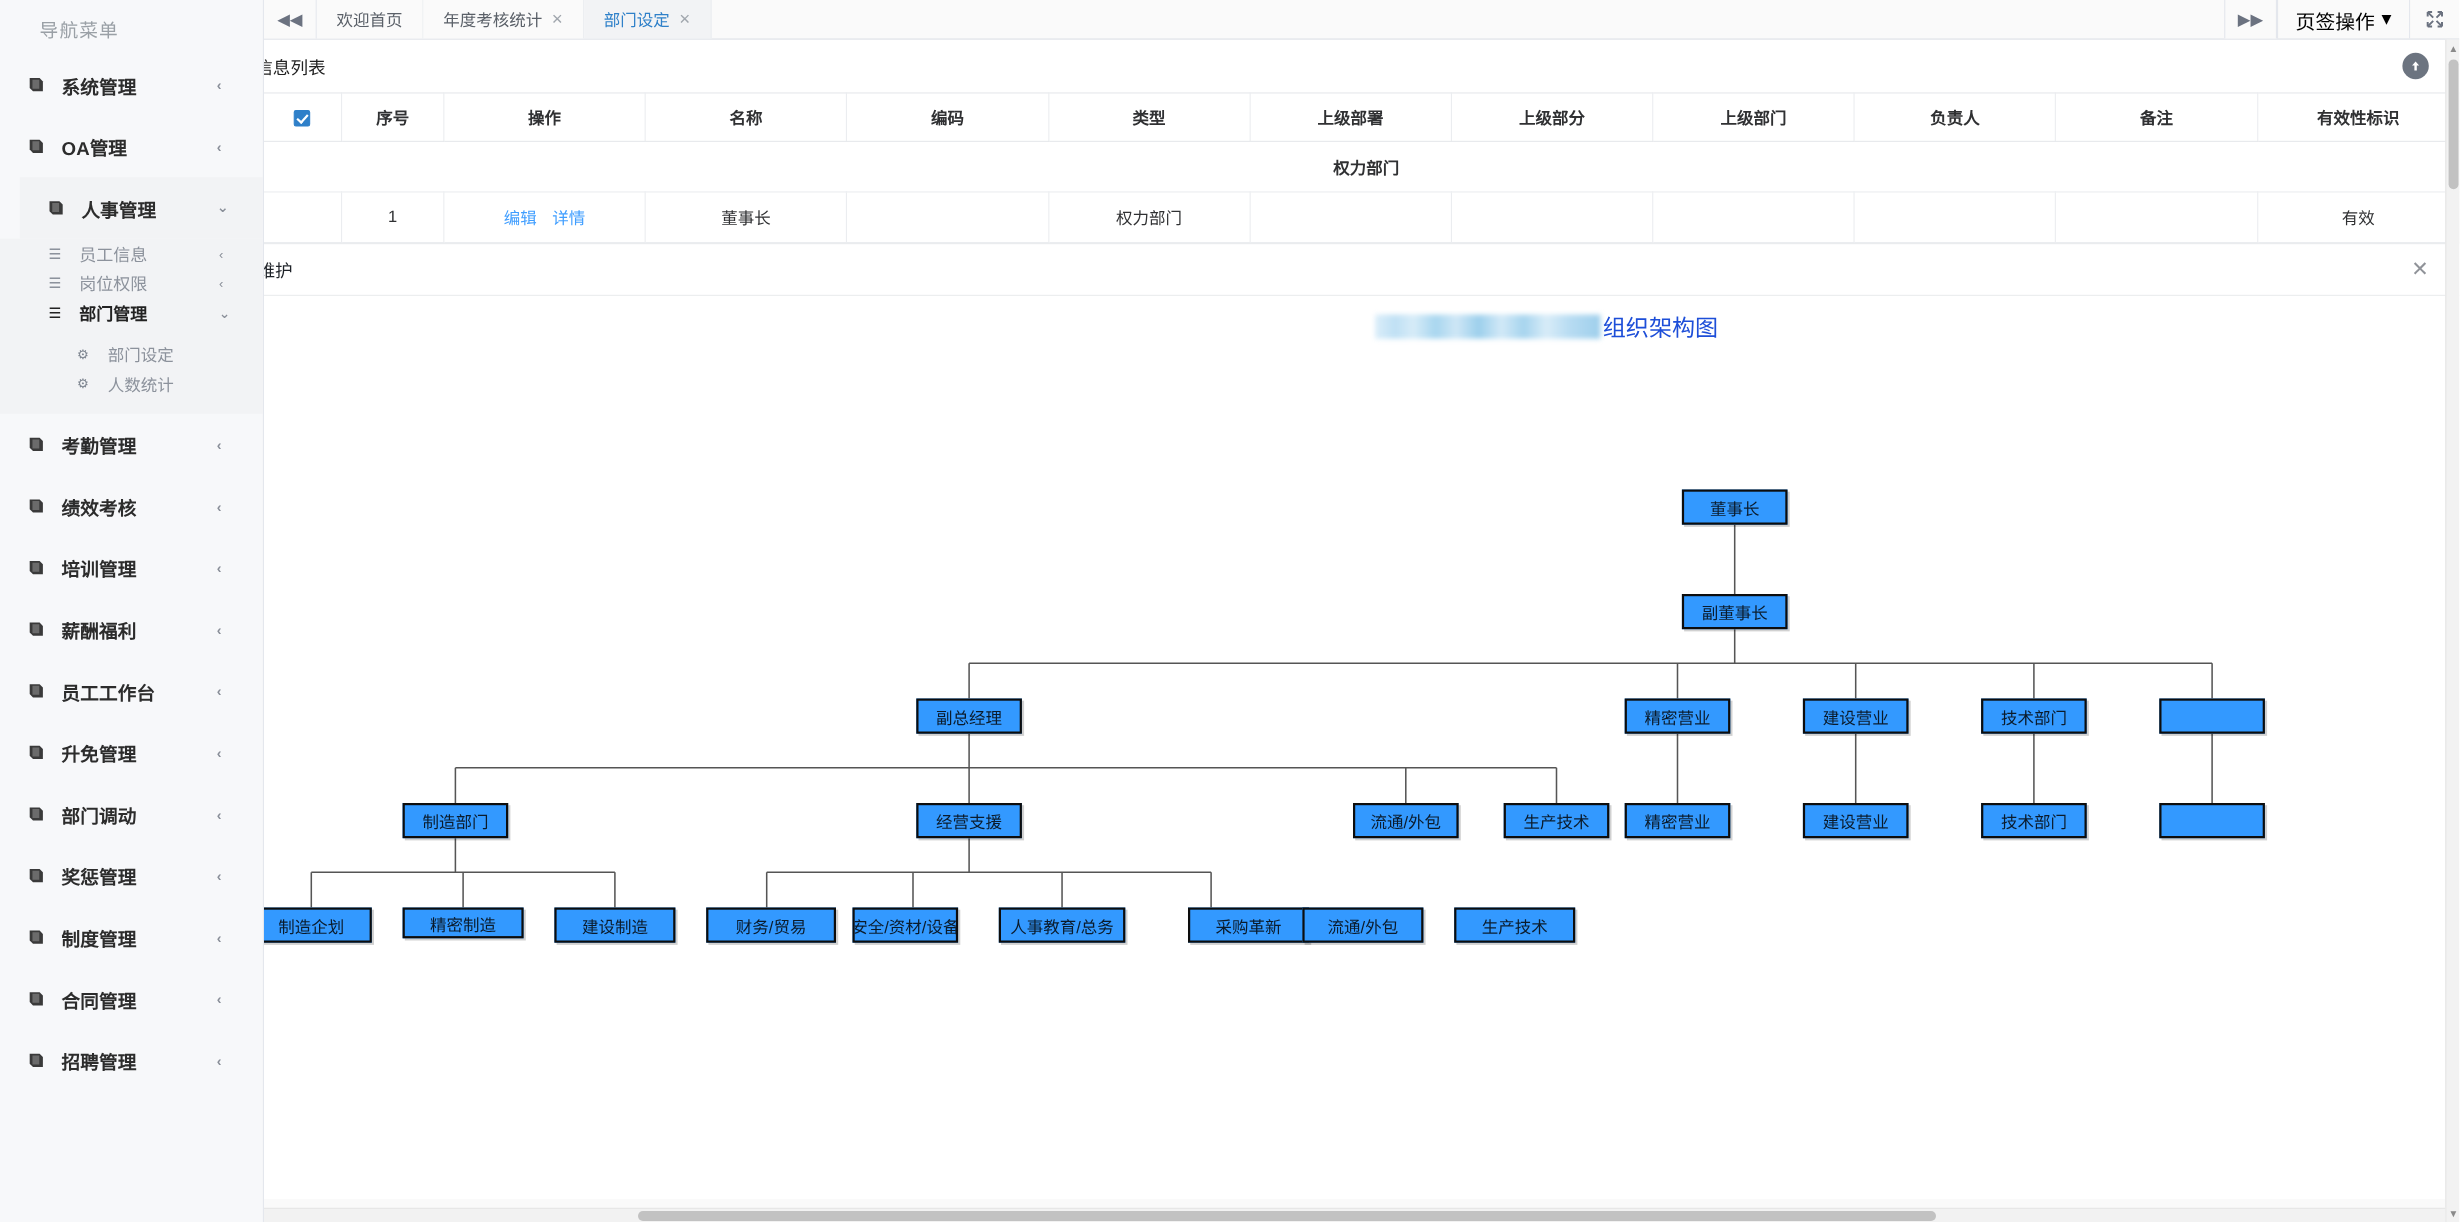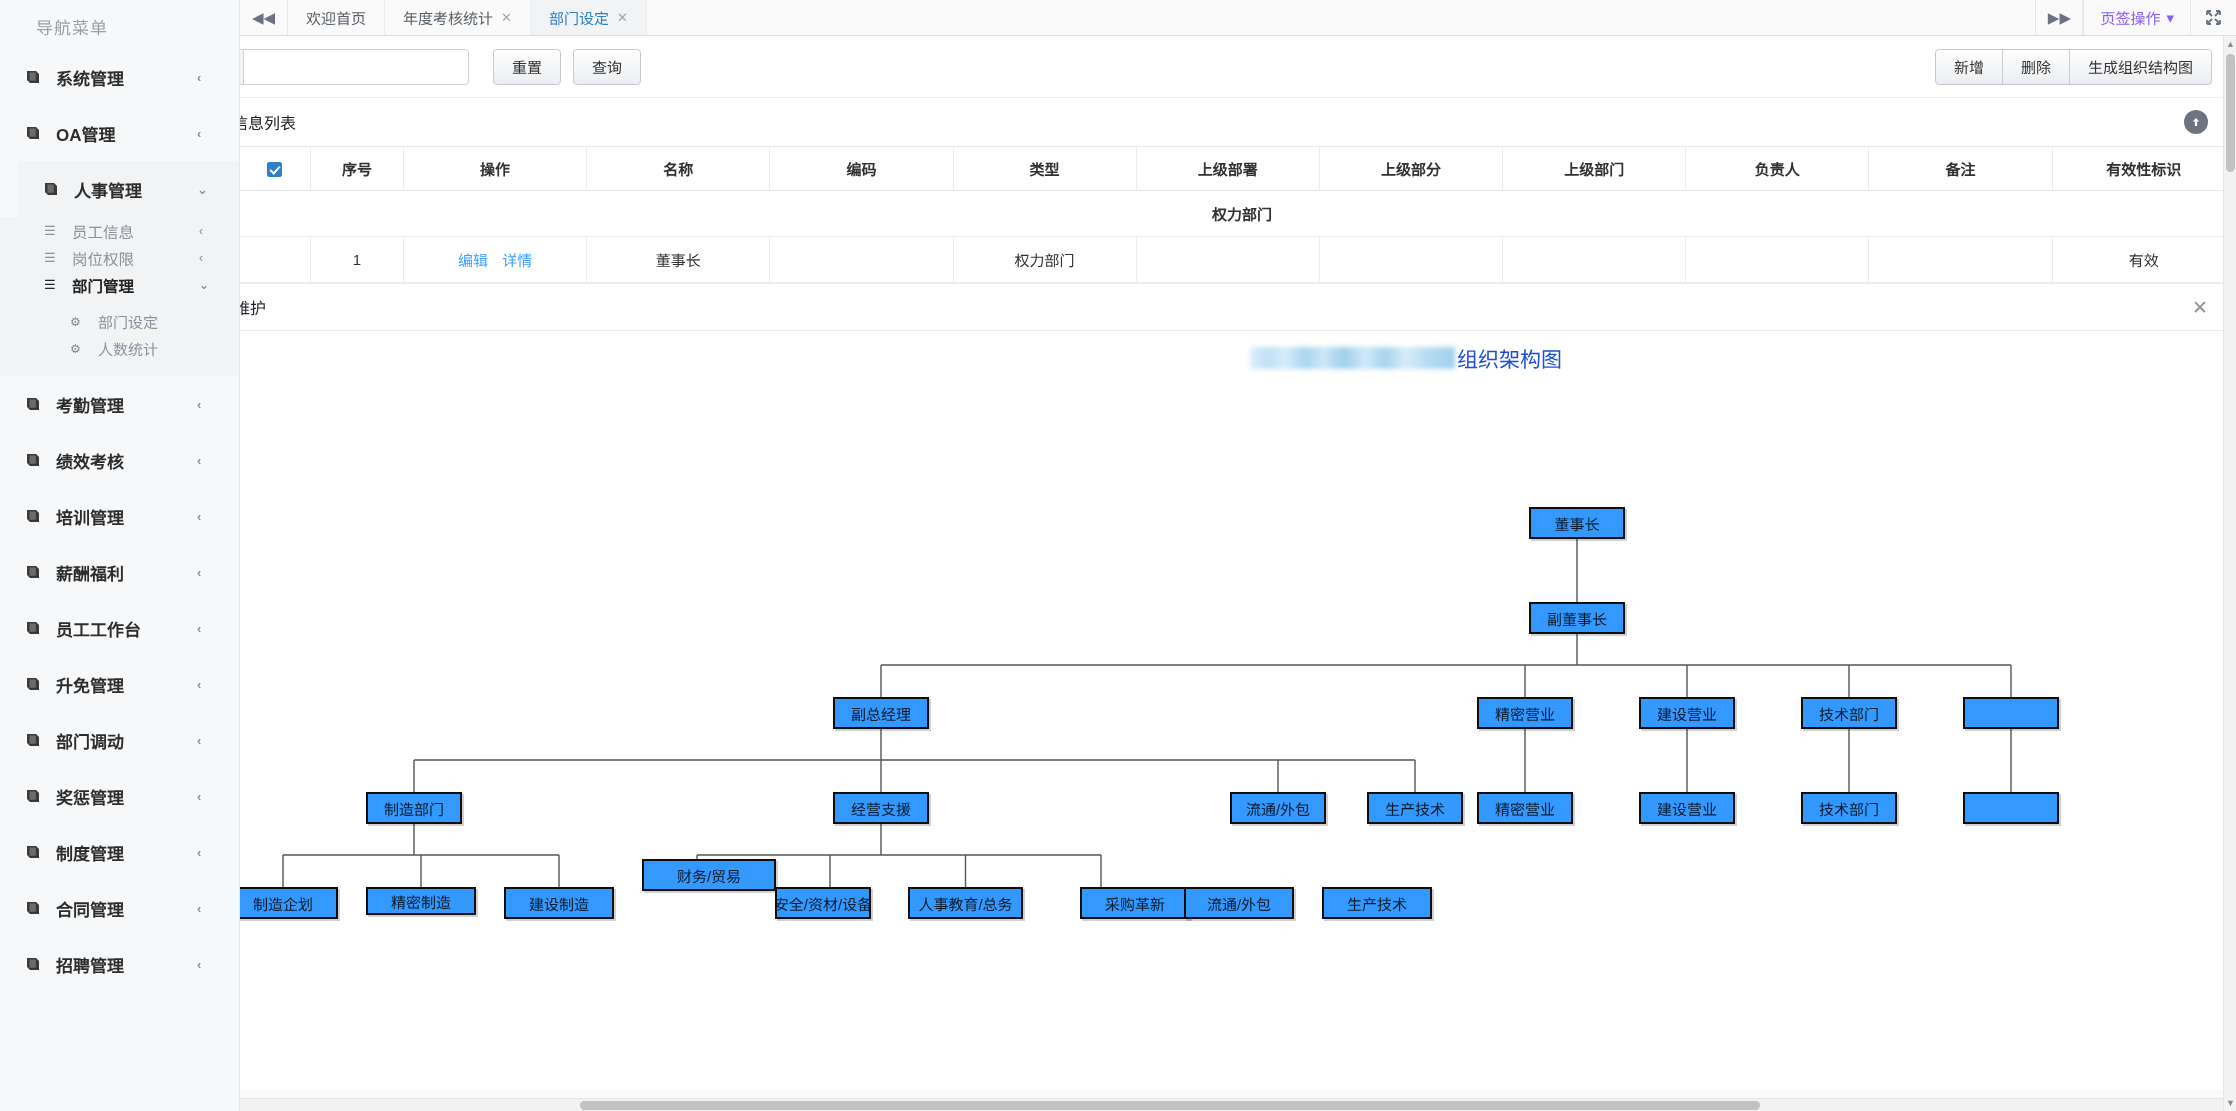--- a/index.html
+++ b/index.html
@@ -96,21 +96,21 @@
     padding: 0 18px;
     font-size:15px; color:#5a6068; cursor:pointer;
     border-right:1px solid #eceef1;
     background:#fafafa;
   }
   .tab.active { color:#2f80c9; background:#f2f3f5; }
   .tab .tab-close { color:#a0a6ad; font-size:13px; cursor:pointer; }
   .tabbar-right { margin-left:auto; display:flex; align-items:stretch; }
   .tab-op {
     display:flex; align-items:center; gap:6px;
-    padding: 0 16px; font-size:15px; color:#8b5cf6; cursor:pointer;
+    padding: 0 16px; font-size:18px; color:#000000; cursor:pointer;
     border-left:1px solid #e4e7ed;
   }
   .tab-icon-btn {
     width:46px; display:flex; align-items:center; justify-content:center;
     color:#6b7280; cursor:pointer; border-left:1px solid #e4e7ed;
   }
 
   
   .content-scroll { position:relative; height: 1075px; overflow:hidden; }
   .search-row {
@@ -474,37 +474,20 @@
           <svg width="17" height="17" viewBox="0 0 17 17">
             <path d="M2 2l5 5M15 2l-5 5M2 15l5-5M15 15l-5-5" stroke="#6b7280" stroke-width="1.8" fill="none"></path>
             <path d="M2 2h4M2 2v4M15 2h-4M15 2v4M2 15h4M2 15v-4M15 15h-4M15 15v-4" stroke="#6b7280" stroke-width="1.8" fill="none"></path>
           </svg>
         </div>
       </div>
     </div>
 
     <div class="content-scroll">
 
-      <div class="search-row">
-        <div class="search-left">
-          <div class="input-group">
-            <span class="input-addon">名称</span>
-            <input class="text-input" type="text" value="" placeholder="" style="">
-          </div>
-          <button class="btn btn-reset">重置</button>
-          <button class="btn btn-query">查询</button>
-        </div>
-        <div class="toolbar-right">
-          <div class="btn-group">
-            <button class="btn">新增</button>
-            <button class="btn">删除</button>
-            <button class="btn">生成组织结构图</button>
-          </div>
-        </div>
-      </div>
 
       <div class="panel-head">
         <div class="panel-head-title">门信息列表</div>
         <div class="panel-head-btn">
           <svg width="12" height="12" viewBox="0 0 12 12">
               <path d="M6 2l3.2 3.6H7.1V10H4.9V5.6H2.8z" fill="#fff"></path>
             </svg>
         </div>
       </div>
 
@@ -652,21 +635,21 @@
             </div>
             <div class="node" style="left: -12px; top: 556px; width: 110px; height: 32px;">
               <span>制造企划</span>
             </div>
             <div class="node" style="left: 126px; top: 556px; width: 110px; height: 28px;">
               <span>精密制造</span>
             </div>
             <div class="node" style="left: 264px; top: 556px; width: 110px; height: 32px;">
               <span>建设制造</span>
             </div>
-            <div class="node" style="left: 402px; top: 528px; width: 134px; height: 32px;">
+            <div class="node" style="left: 402px; top: 556px; width: 118px; height: 32px;">
               <span>财务/贸易</span>
             </div>
             <div class="node" style="left: 535px; top: 556px; width: 96px; height: 32px;">
               <span>安全/资材/设备</span>
             </div>
             <div class="node" style="left: 668px; top: 556px; width: 115px; height: 32px;">
               <span>人事教育/总务</span>
             </div>
             <div class="node" style="left: 806px; top: 556px; width: 110px; height: 32px; margin-left: 34px;">
               <span>采购革新</span>

